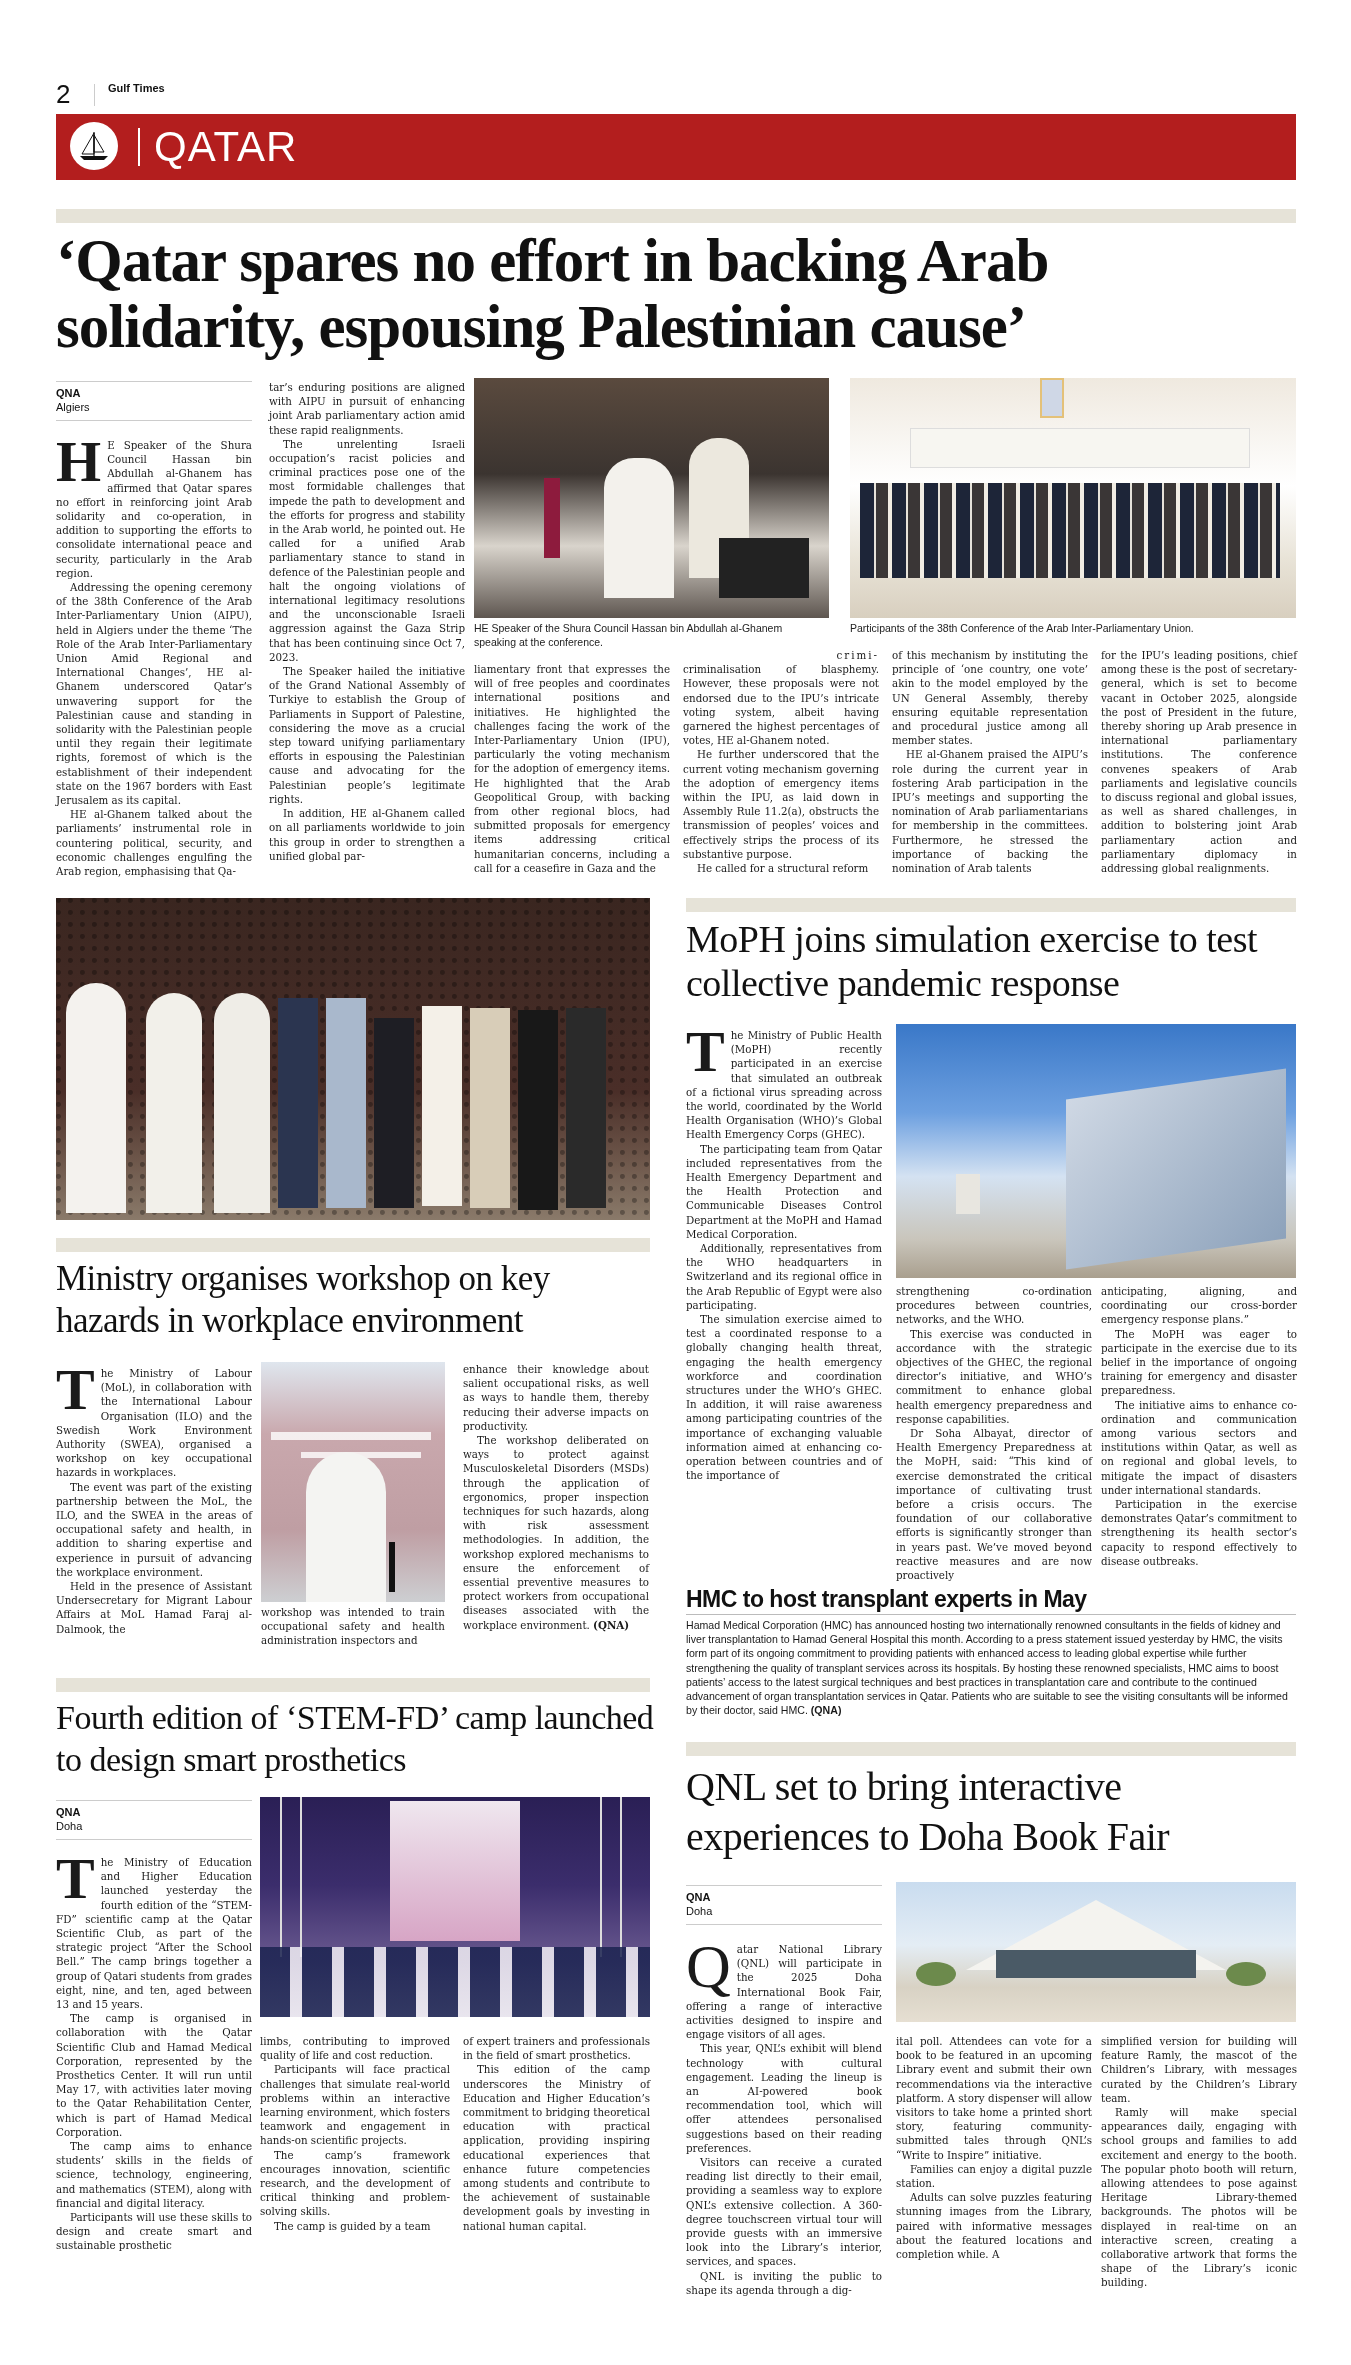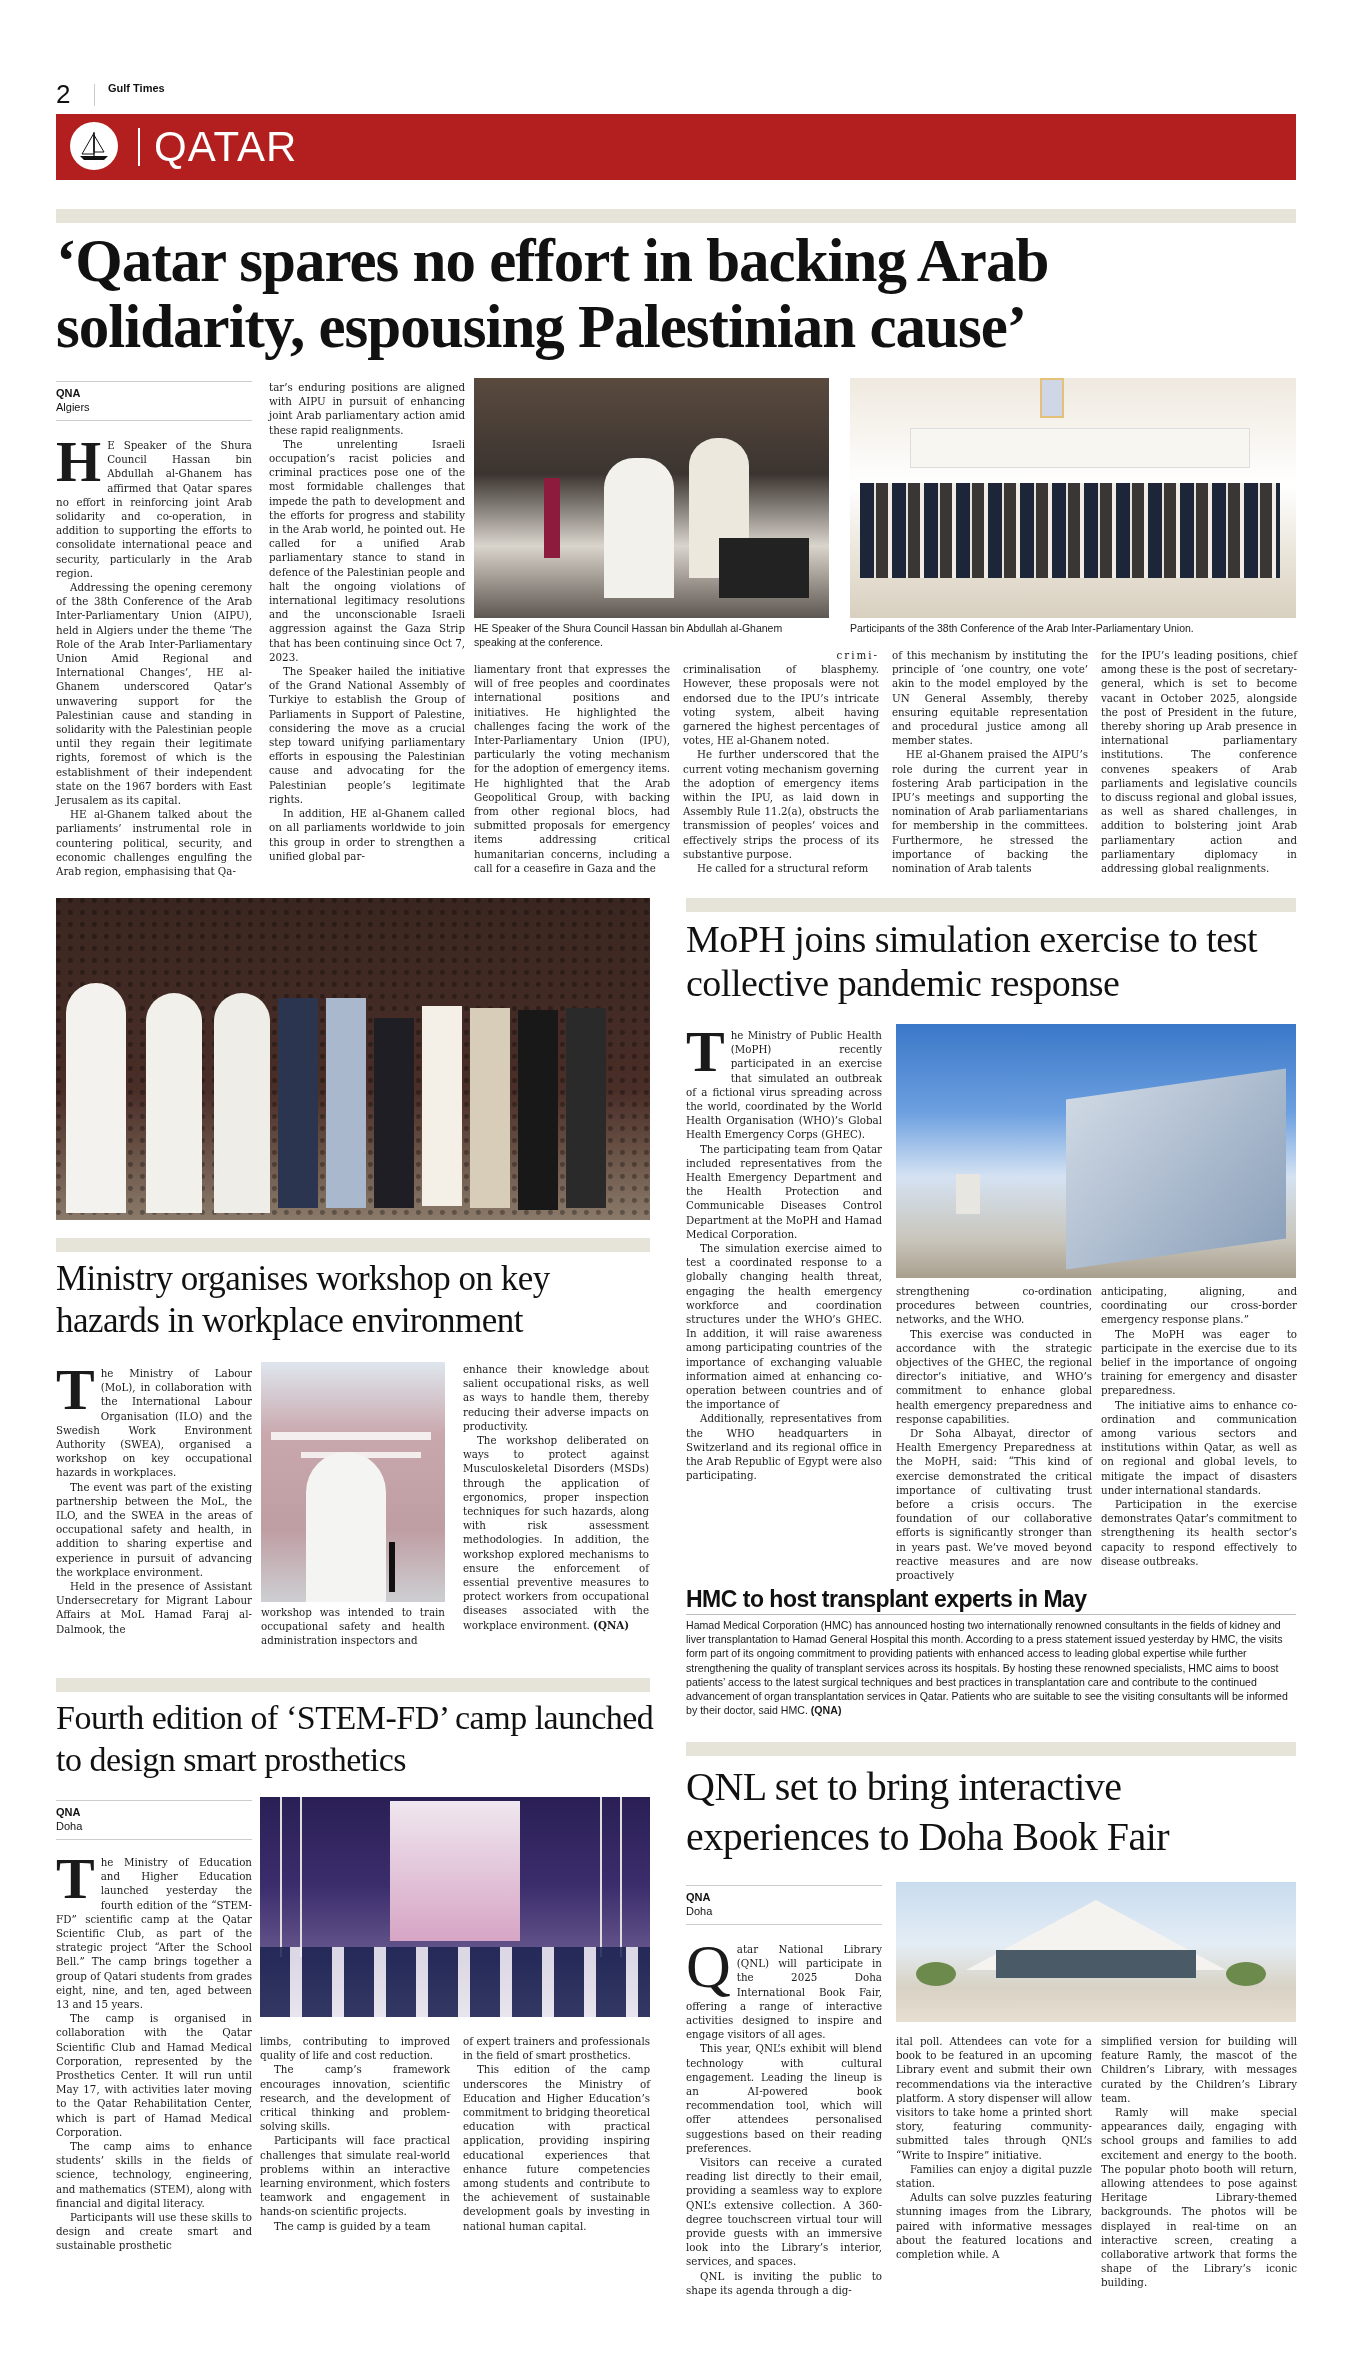--- a/index.html
+++ b/index.html
@@ -107,22 +107,22 @@
   <div style="position:absolute;left:462px;top:112px;width:40px;height:200px;background:#181818;"></div>
   <div style="position:absolute;left:510px;top:110px;width:40px;height:200px;background:#2a2a2a;"></div>
 </div>
 
 <div class="abs tint-bar" style="left:686px;top:898px;width:610px;"></div>
 <h2 class="abs headline-light" style="left:686px;top:917px;width:620px;font-size:38px;line-height:44px;">MoPH joins simulation exercise to test collective pandemic response</h2>
 
 <div class="abs body-text" style="left:686px;top:1028px;width:196px;">
   <p class="first"><span class="dropcap">T</span><span>he Ministry of Public Health (MoPH) recently participated in an exercise that simulated an outbreak of a fictional virus spreading across the world, coordinated by the World Health Organisation (WHO)’s Global Health Emergency Corps (GHEC).</span></p>
   <p>The participating team from Qatar included representatives from the Health Emergency Department and the Health Protection and Communicable Diseases Control Department at the MoPH and Hamad Medical Corporation.</p>
+  <p>Additionally, representatives from the WHO headquarters in Switzerland and its regional office in the Arab Republic of Egypt were also participating.</p>
   <p>The simulation exercise aimed to test a coordinated response to a globally changing health threat, engaging the health emergency workforce and coordination structures under the WHO’s GHEC. In addition, it will raise awareness among participating countries of the importance of exchanging valuable information aimed at enhancing co-operation between countries and of the importance of</p>
-  <p>Additionally, representatives from the WHO headquarters in Switzerland and its regional office in the Arab Republic of Egypt were also participating.</p>
 </div>
 
 <div class="abs photo" style="left:896px;top:1024px;width:400px;height:254px;background:linear-gradient(180deg,#3a78c8 0%,#6da0e0 35%,#d4e2f2 60%,#c9c5bb 85%,#a99f8e 100%);">
   <div style="position:absolute;left:170px;top:60px;width:220px;height:170px;background:linear-gradient(135deg,#cfd8e4,#8da2bb);transform:skewY(-8deg);"></div>
   <div style="position:absolute;left:60px;top:150px;width:24px;height:40px;background:#e8e6e0;"></div>
 </div>
 
 <div class="abs body-text" style="left:896px;top:1284px;width:196px;">
   <p class="first">strengthening co-ordination procedures between countries, networks, and the WHO.</p>
   <p>This exercise was conducted in accordance with the strategic objectives of the GHEC, the regional director’s initiative, and WHO’s commitment to enhance global health emergency preparedness and response capabilities.</p>
@@ -185,22 +185,22 @@
   <div style="position:absolute;left:130px;top:4px;width:130px;height:140px;background:linear-gradient(180deg,#efe7ef,#d7a5c5);"></div>
   <div style="position:absolute;left:20px;top:0;width:2px;height:160px;background:#ddd;"></div>
   <div style="position:absolute;left:40px;top:0;width:2px;height:160px;background:#ddd;"></div>
   <div style="position:absolute;left:340px;top:0;width:2px;height:160px;background:#ddd;"></div>
   <div style="position:absolute;left:360px;top:0;width:2px;height:160px;background:#ddd;"></div>
   <div style="position:absolute;left:0;top:150px;width:100%;height:70px;background:repeating-linear-gradient(90deg,#1b2350 0 30px,#f1eef4 30px 42px);opacity:0.85;"></div>
 </div>
 
 <div class="abs body-text" style="left:260px;top:2034px;width:190px;">
   <p class="first">limbs, contributing to improved quality of life and cost reduction.</p>
+  <p>Participants will face practical challenges that simulate real-world problems within an interactive learning environment, which fosters teamwork and engagement in hands-on scientific projects.</p>
   <p>The camp’s framework encourages innovation, scientific research, and the development of critical thinking and problem-solving skills.</p>
-  <p>Participants will face practical challenges that simulate real-world problems within an interactive learning environment, which fosters teamwork and engagement in hands-on scientific projects.</p>
   <p>The camp is guided by a team</p>
 </div>
 <div class="abs body-text" style="left:463px;top:2034px;width:187px;">
   <p class="first">of expert trainers and professionals in the field of smart prosthetics.</p>
   <p>This edition of the camp underscores the Ministry of Education and Higher Education’s commitment to bridging theoretical education with practical application, providing inspiring educational experiences that enhance future competencies among students and contribute to the achievement of sustainable development goals by investing in national human capital.</p>
 </div>
 
 <div class="abs tint-bar" style="left:686px;top:1742px;width:610px;"></div>
 <h2 class="abs headline-light" style="left:686px;top:1762px;width:620px;font-size:40px;line-height:50px;">QNL set to bring interactive experiences to Doha Book Fair</h2>
 

